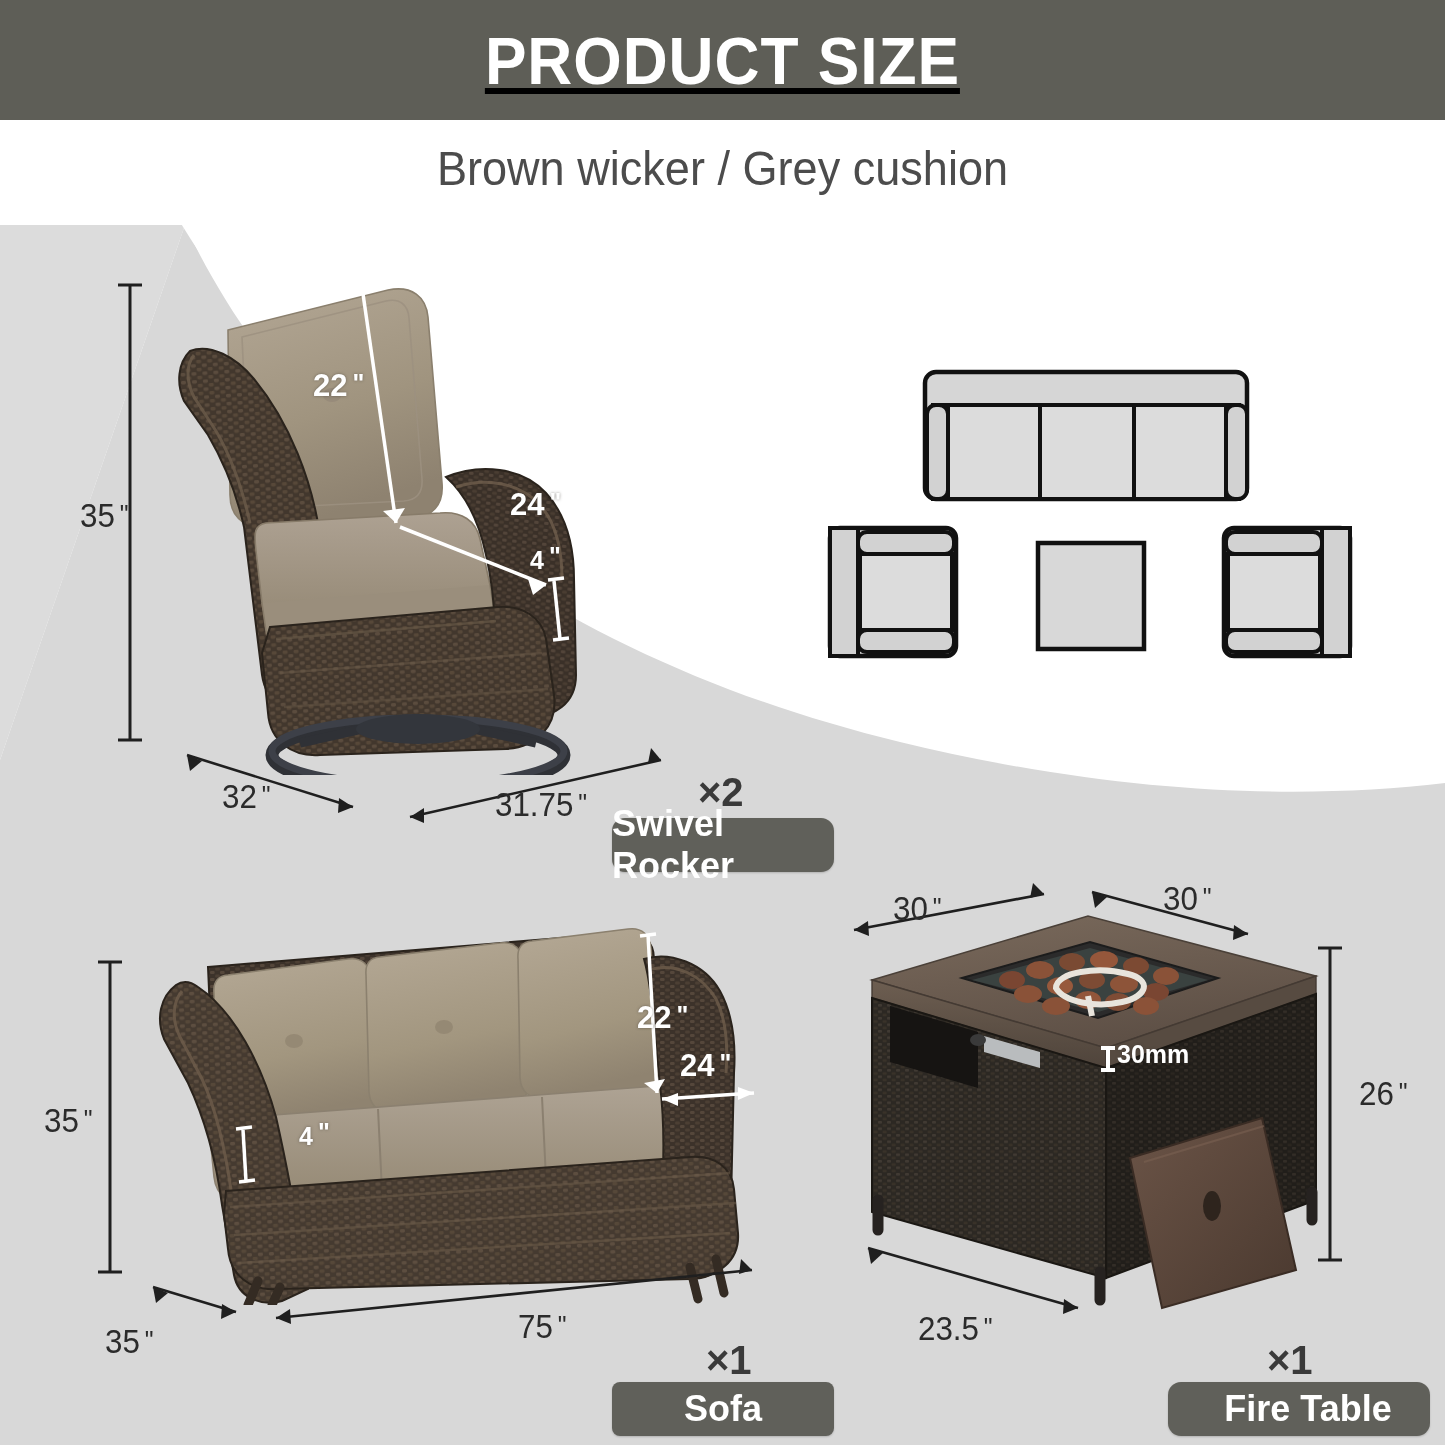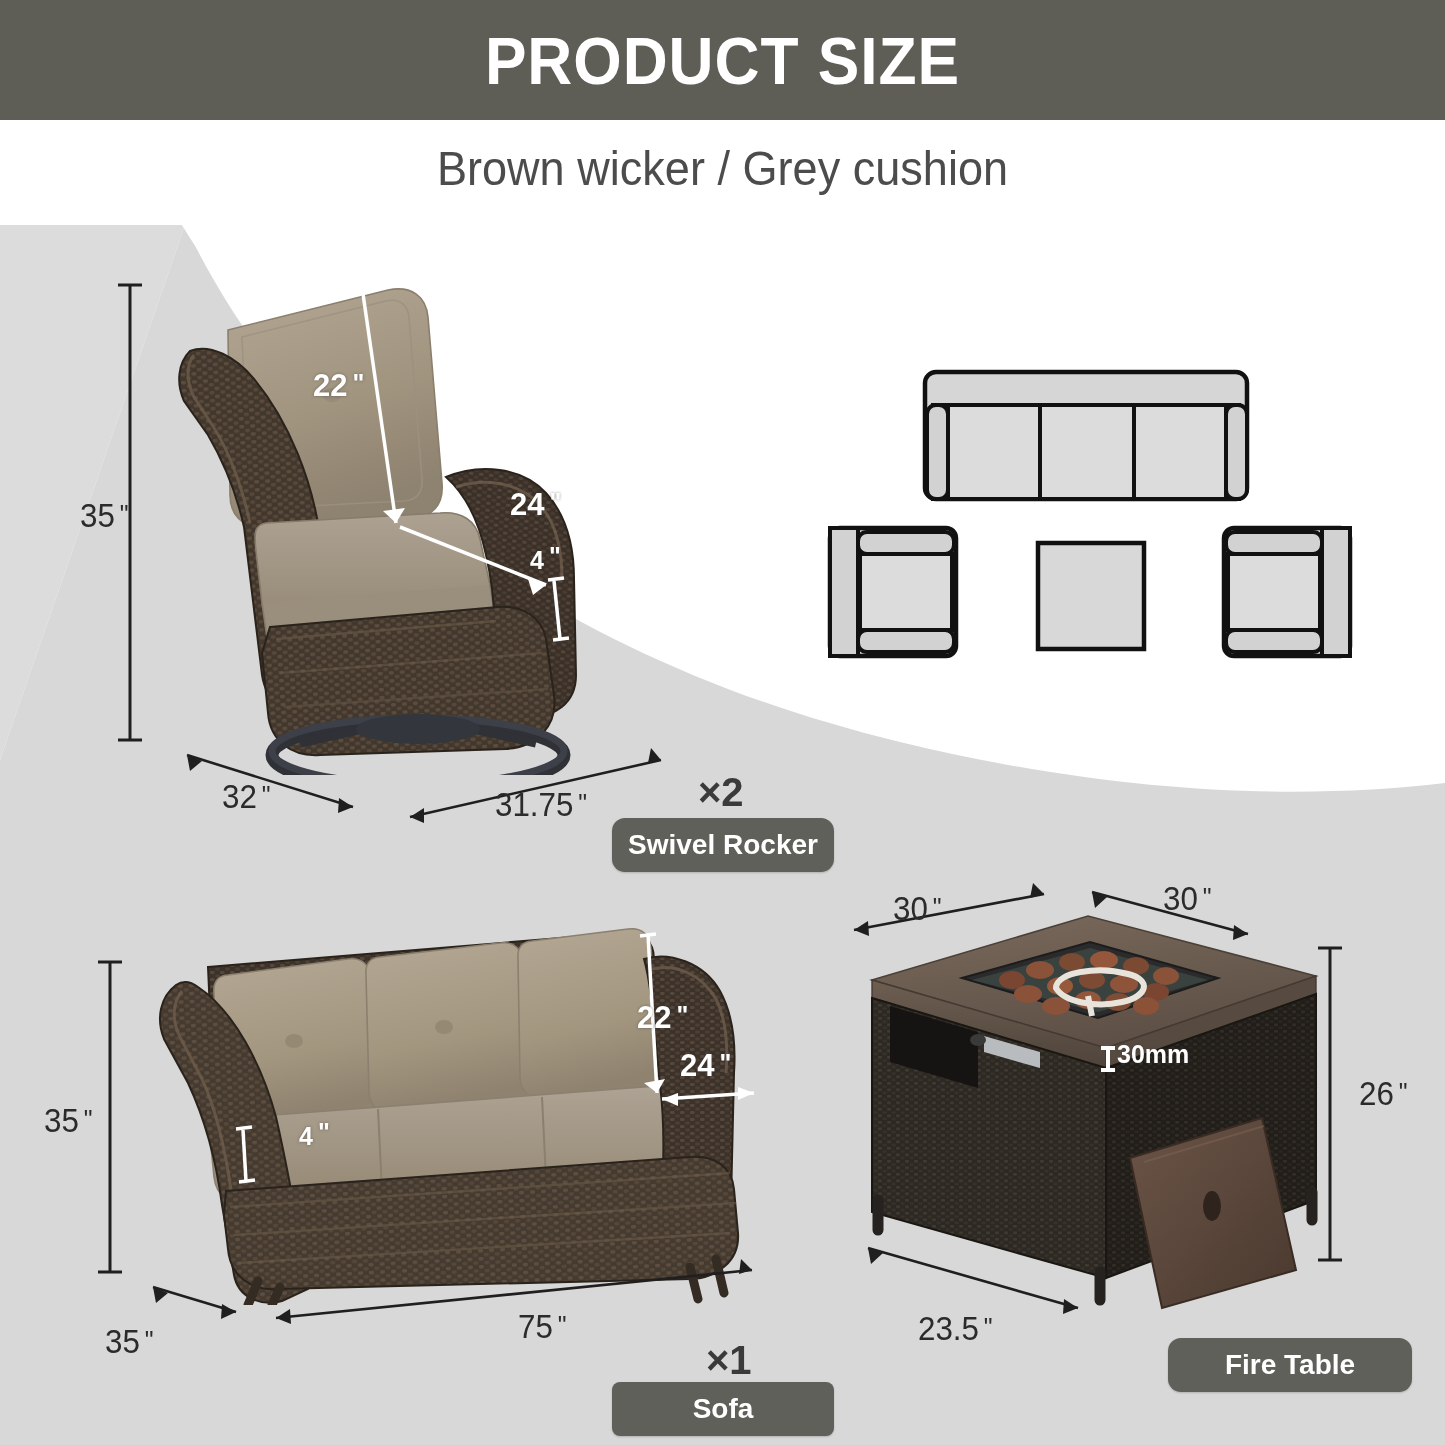--- a/index.html
+++ b/index.html
@@ -23,20 +23,21 @@
 
   
   .header-bar {
     position: absolute;
     left: 0; top: 0;
     width: 1445px; height: 120px;
     background: #5e5e57;
     display: flex;
     align-items: center;
     justify-content: center;
+    text-decoration: underline;
   }
   .header-title {
     color: #ffffff;
     font-size: 67px;
     font-weight: bold;
     letter-spacing: 1px;
     line-height: 1;
     transform: scaleX(0.93);
   }
 
@@ -86,21 +87,21 @@
     font-weight: bold;
     white-space: nowrap;
   }
 
   
   .pill {
     position: absolute;
     background: #60605a;
     color: #ffffff;
     border-radius: 13px;
-    font-size: 28px;
+    font-size: 36px;
     font-weight: bold;
     display: flex;
     align-items: center;
     justify-content: center;
     height: 54px;
     box-shadow: 0 1px 2px rgba(0,0,0,0.18);
   }
 
   
   .prod { position: absolute; }
@@ -523,15 +524,15 @@
     <span>30</span><span class="u">"</span>
   </div>
   <div class="dim" style="left:1359px; top:1075px;">
     <span>26</span><span class="u">"</span>
   </div>
   <div class="dim" style="left:918px; top:1310px;">
     <span>23.5</span><span class="u">"</span>
   </div>
 
   <div class="qty" style="left:1267px; top:1338px;">×1</div>
-  <div class="pill" style="left:1168px; top:1338px; width:244px;">Fire Table</div>
+  <div class="pill" style="left:1168px; top:1382px; width:244px;padding-left:18px;">Fire Table</div>
 
 </div>
 
 </body></html>

